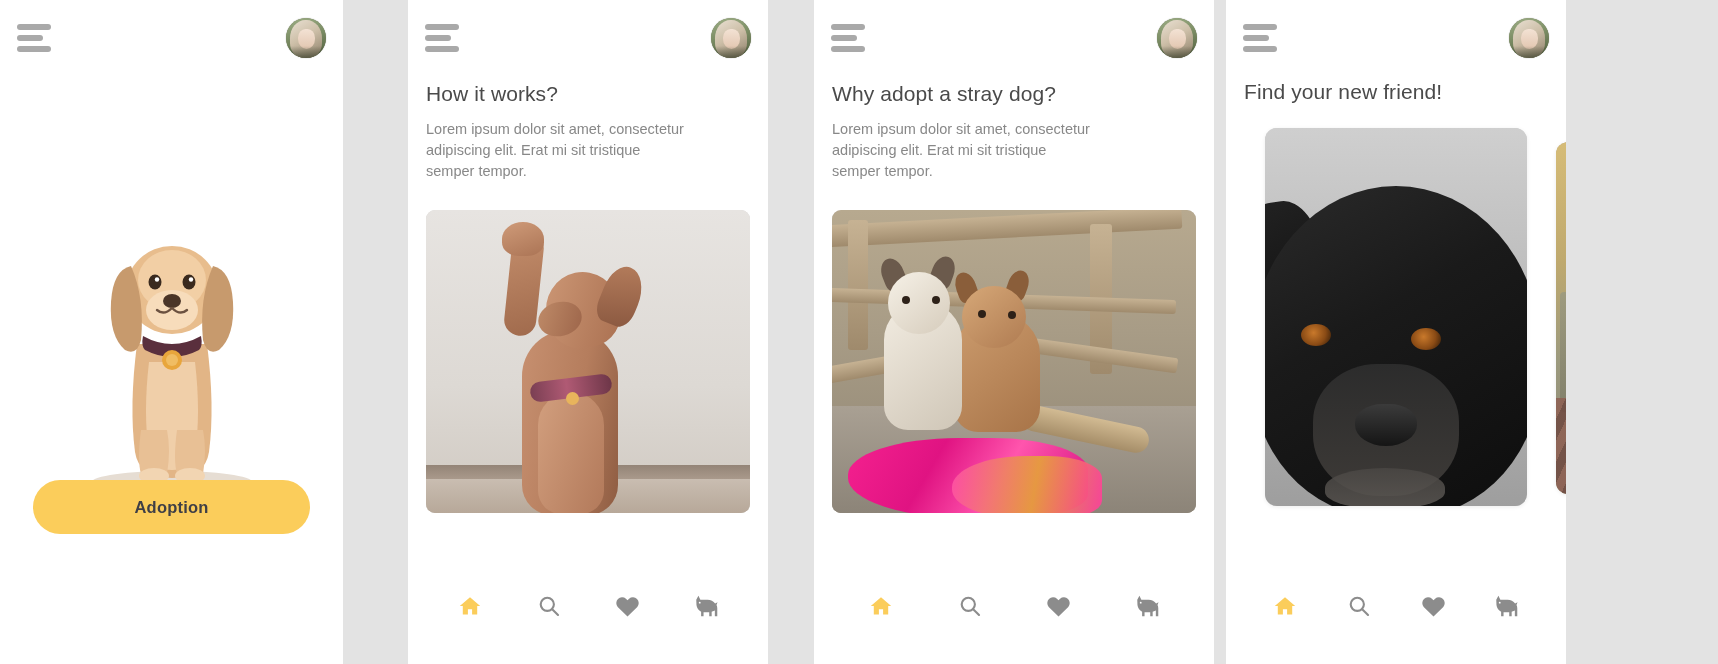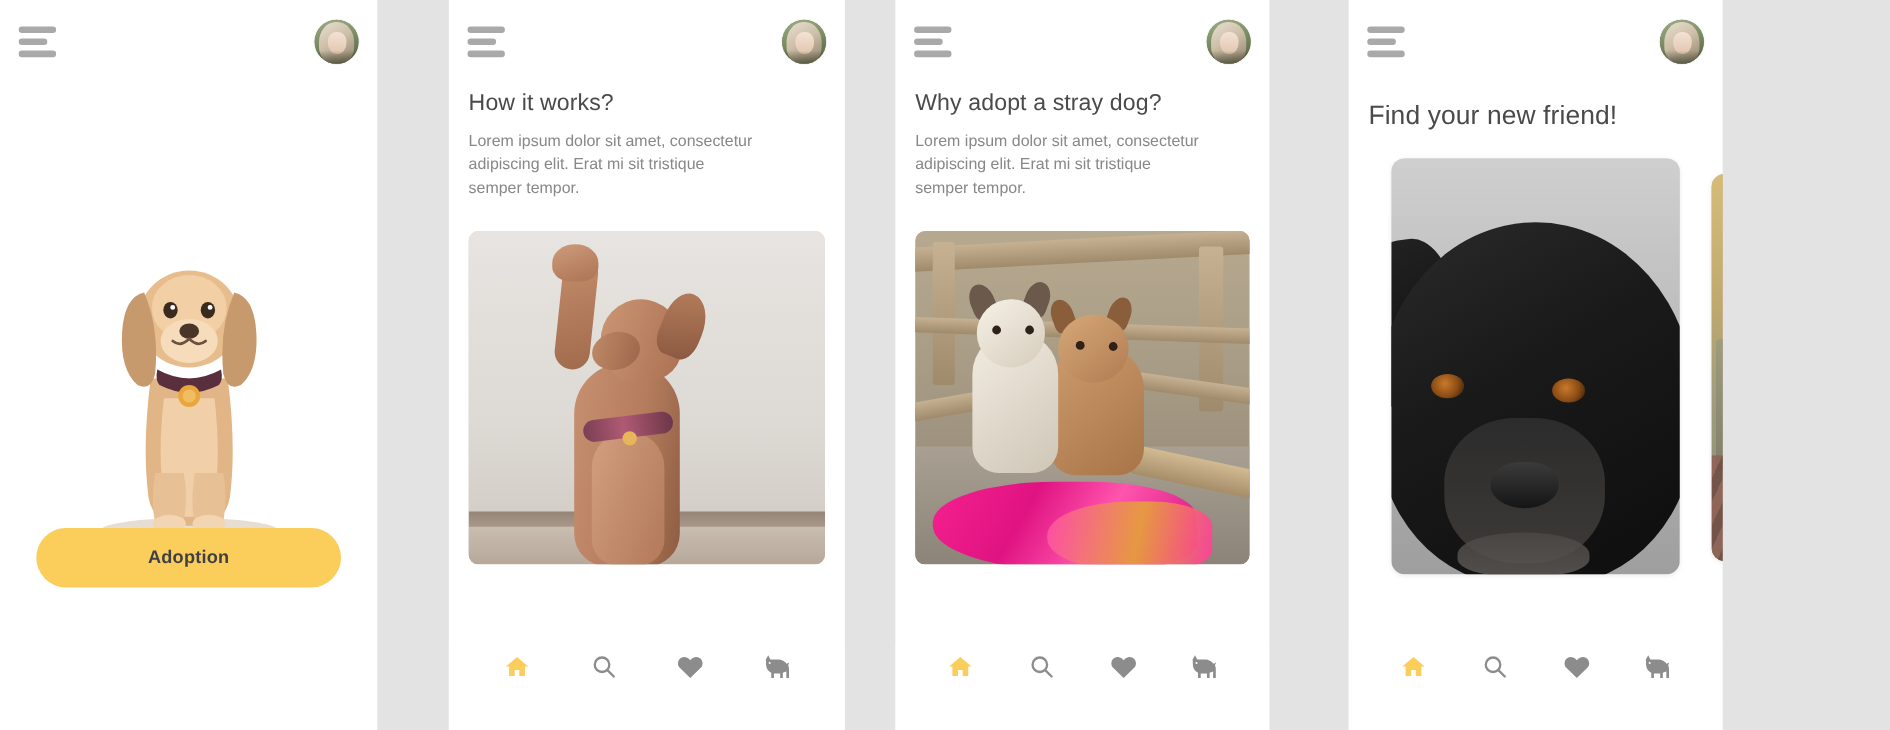--- a/index.html
+++ b/index.html
@@ -11,21 +11,21 @@
   }
   .stage{ position:relative; width:1718px; height:664px; }
 
   
   .screen{
     position:absolute; top:0; height:664px;
     background:#ffffff; overflow:hidden;
   }
   #screen-1{ left:0;    width:343px; }
   #screen-2{ left:408px; width:360px; }
-  #screen-3{ left:814px; width:340px; }
+  #screen-3{ left:814px; width:400px; }
   #screen-4{ left:1226px; width:340px; }
 
   
   .app-header{
     position:relative; height:76px;
     display:flex; align-items:center; justify-content:space-between;
     padding:0 17px;
   }
   .hamburger{ width:40px; display:flex; flex-direction:column; gap:5px; cursor:pointer; }
   .hamburger i{ display:block; height:6px; border-radius:3px; background:#a9a9a9; }
@@ -54,21 +54,21 @@
   .avatar .shade{
     position:absolute; left:0; bottom:0; width:100%; height:12px;
     background:linear-gradient(180deg,rgba(60,70,45,0),rgba(50,58,38,.65));
   }
 
   
   .screen-title{
     font-size:21px; font-weight:400; color:#4a4a4a;
     letter-spacing:.1px; padding:0 18px; margin-top:6px;
   }
-  #screen-4 .screen-title{ font-size:24px; margin-top:16px; }
+  #screen-4 .screen-title{ font-size:21px; margin-top:4px; }
   .screen-body{
     font-size:14.5px; line-height:21px; color:#888888;
     padding:0 18px; margin-top:13px; max-width:300px;
   }
 
   
   .hero-wrap{ position:relative; height:430px; }
   .puppy{ position:absolute; left:50%; top:118px; transform:translateX(-50%); }
   .shadow-ellipse{
     position:absolute; left:50%; top:415px; transform:translateX(-50%);

